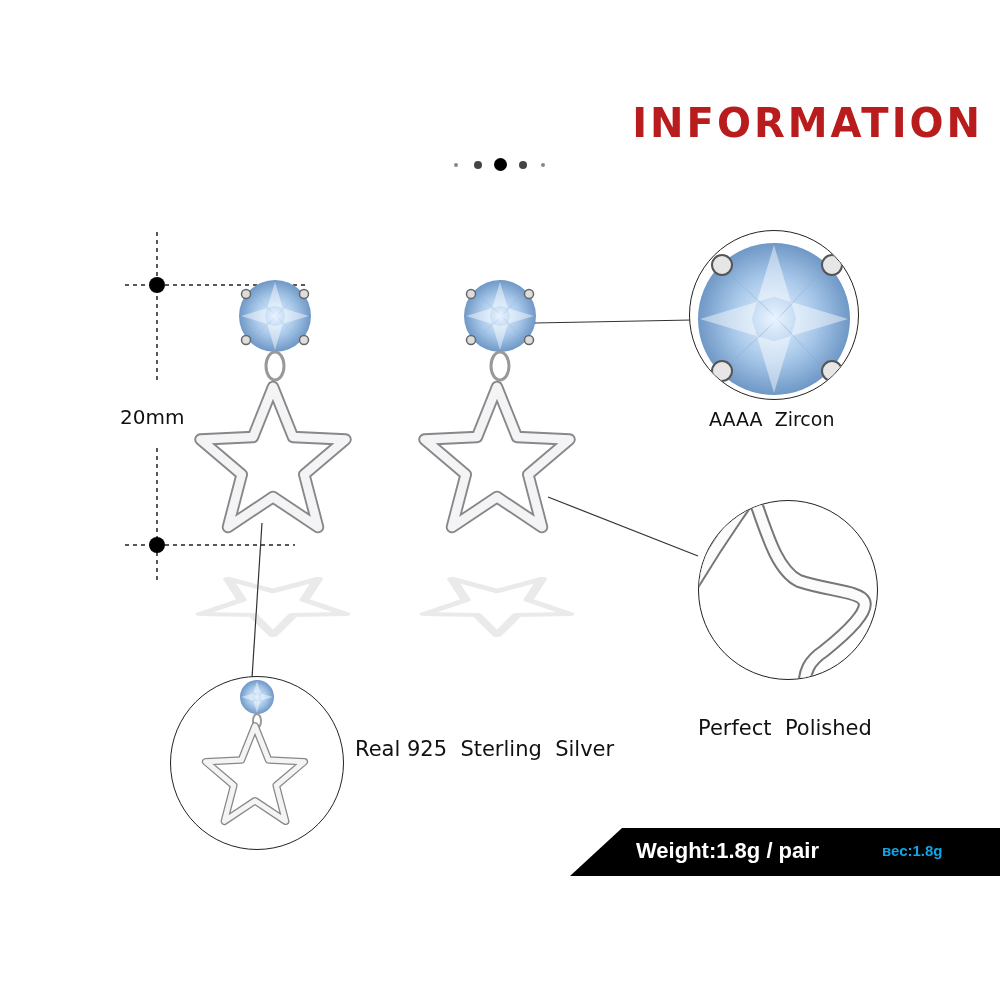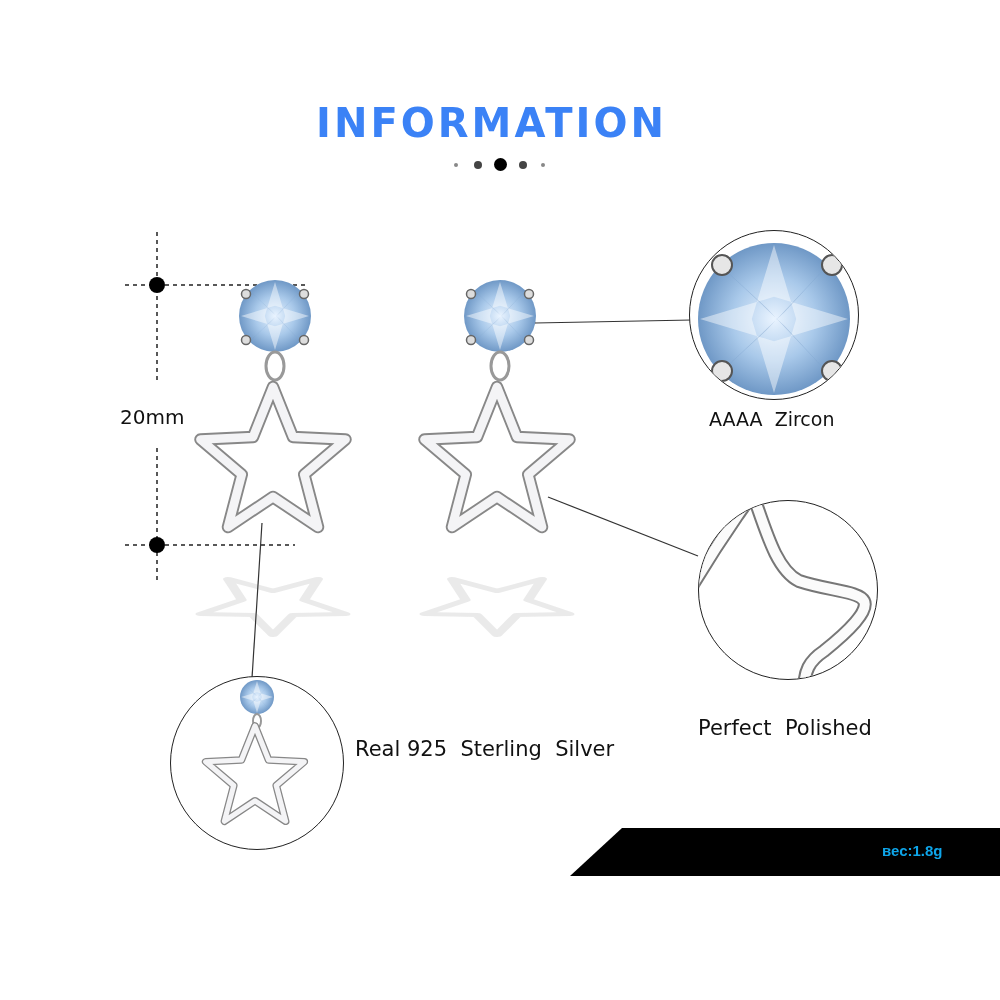--- a/index.html
+++ b/index.html
@@ -1,17 +1,17 @@
 <!DOCTYPE html>
 <html><head>
 <meta charset="utf-8">
 <style>
   html, body { margin:0; padding:0; background:#ffffff; }
   body { width:1000px; height:1000px; position:relative; overflow:hidden; font-family:"DejaVu Sans", sans-serif; color:#111; }
-  .title { position:absolute; left:0; top:100px; width:983px; text-align:center; font-family:"DejaVu Sans", sans-serif; font-weight:bold; font-size:40px; letter-spacing:3px; color:#3b82f6; }
+  .title { position:absolute; left:0; top:100px; width:983px; text-align:right; font-family:"DejaVu Sans", sans-serif; font-weight:bold; font-size:40px; letter-spacing:3px; color:#b91c1c; }
   .dots { position:absolute; left:450px; top:157px; width:100px; height:16px; }
   .dots span { position:absolute; border-radius:50%; background:#333; }
   .label { position:absolute; font-family:"DejaVu Sans", sans-serif; font-weight:normal; color:#111; }
   .circle { position:absolute; border:1.5px solid #222; border-radius:50%; background:#fff; overflow:hidden; }
   .banner { position:absolute; left:570px; top:828px; width:430px; height:48px; background:#000; clip-path:polygon(52px 0, 100% 0, 100% 100%, 0 100%); }
   .banner .w { position:absolute; left:66px; top:10px; color:#fff; font-family:"Liberation Sans", sans-serif; font-weight:bold; font-size:22px; }
   .banner .r { position:absolute; left:312px; top:14px; color:#0ea5e9; font-family:"Liberation Sans", sans-serif; font-weight:bold; font-size:15px; }
   svg { position:absolute; left:0; top:0; }
 </style>
 </head>
@@ -128,14 +128,15 @@
       <use href="#star" fill="none" stroke="#888" stroke-width="9" stroke-linejoin="round"></use>
       <use href="#star" fill="none" stroke="#f4f4f6" stroke-width="6" stroke-linejoin="round"></use>
     </g>
   </svg>
 </div>
 <div class="label" style="left:355px;top:737px;font-size:21px;white-space:pre;">Real 925  Sterling  Silver</div>
 
 <div class="label" style="left:120px;top:405px;font-size:20px;">20mm</div>
 
 <div class="banner">
+  <span class="w">Weight:1.8g / pair</span>
   <span class="r">вес:1.8g</span>
 </div>
 
 </body></html>

